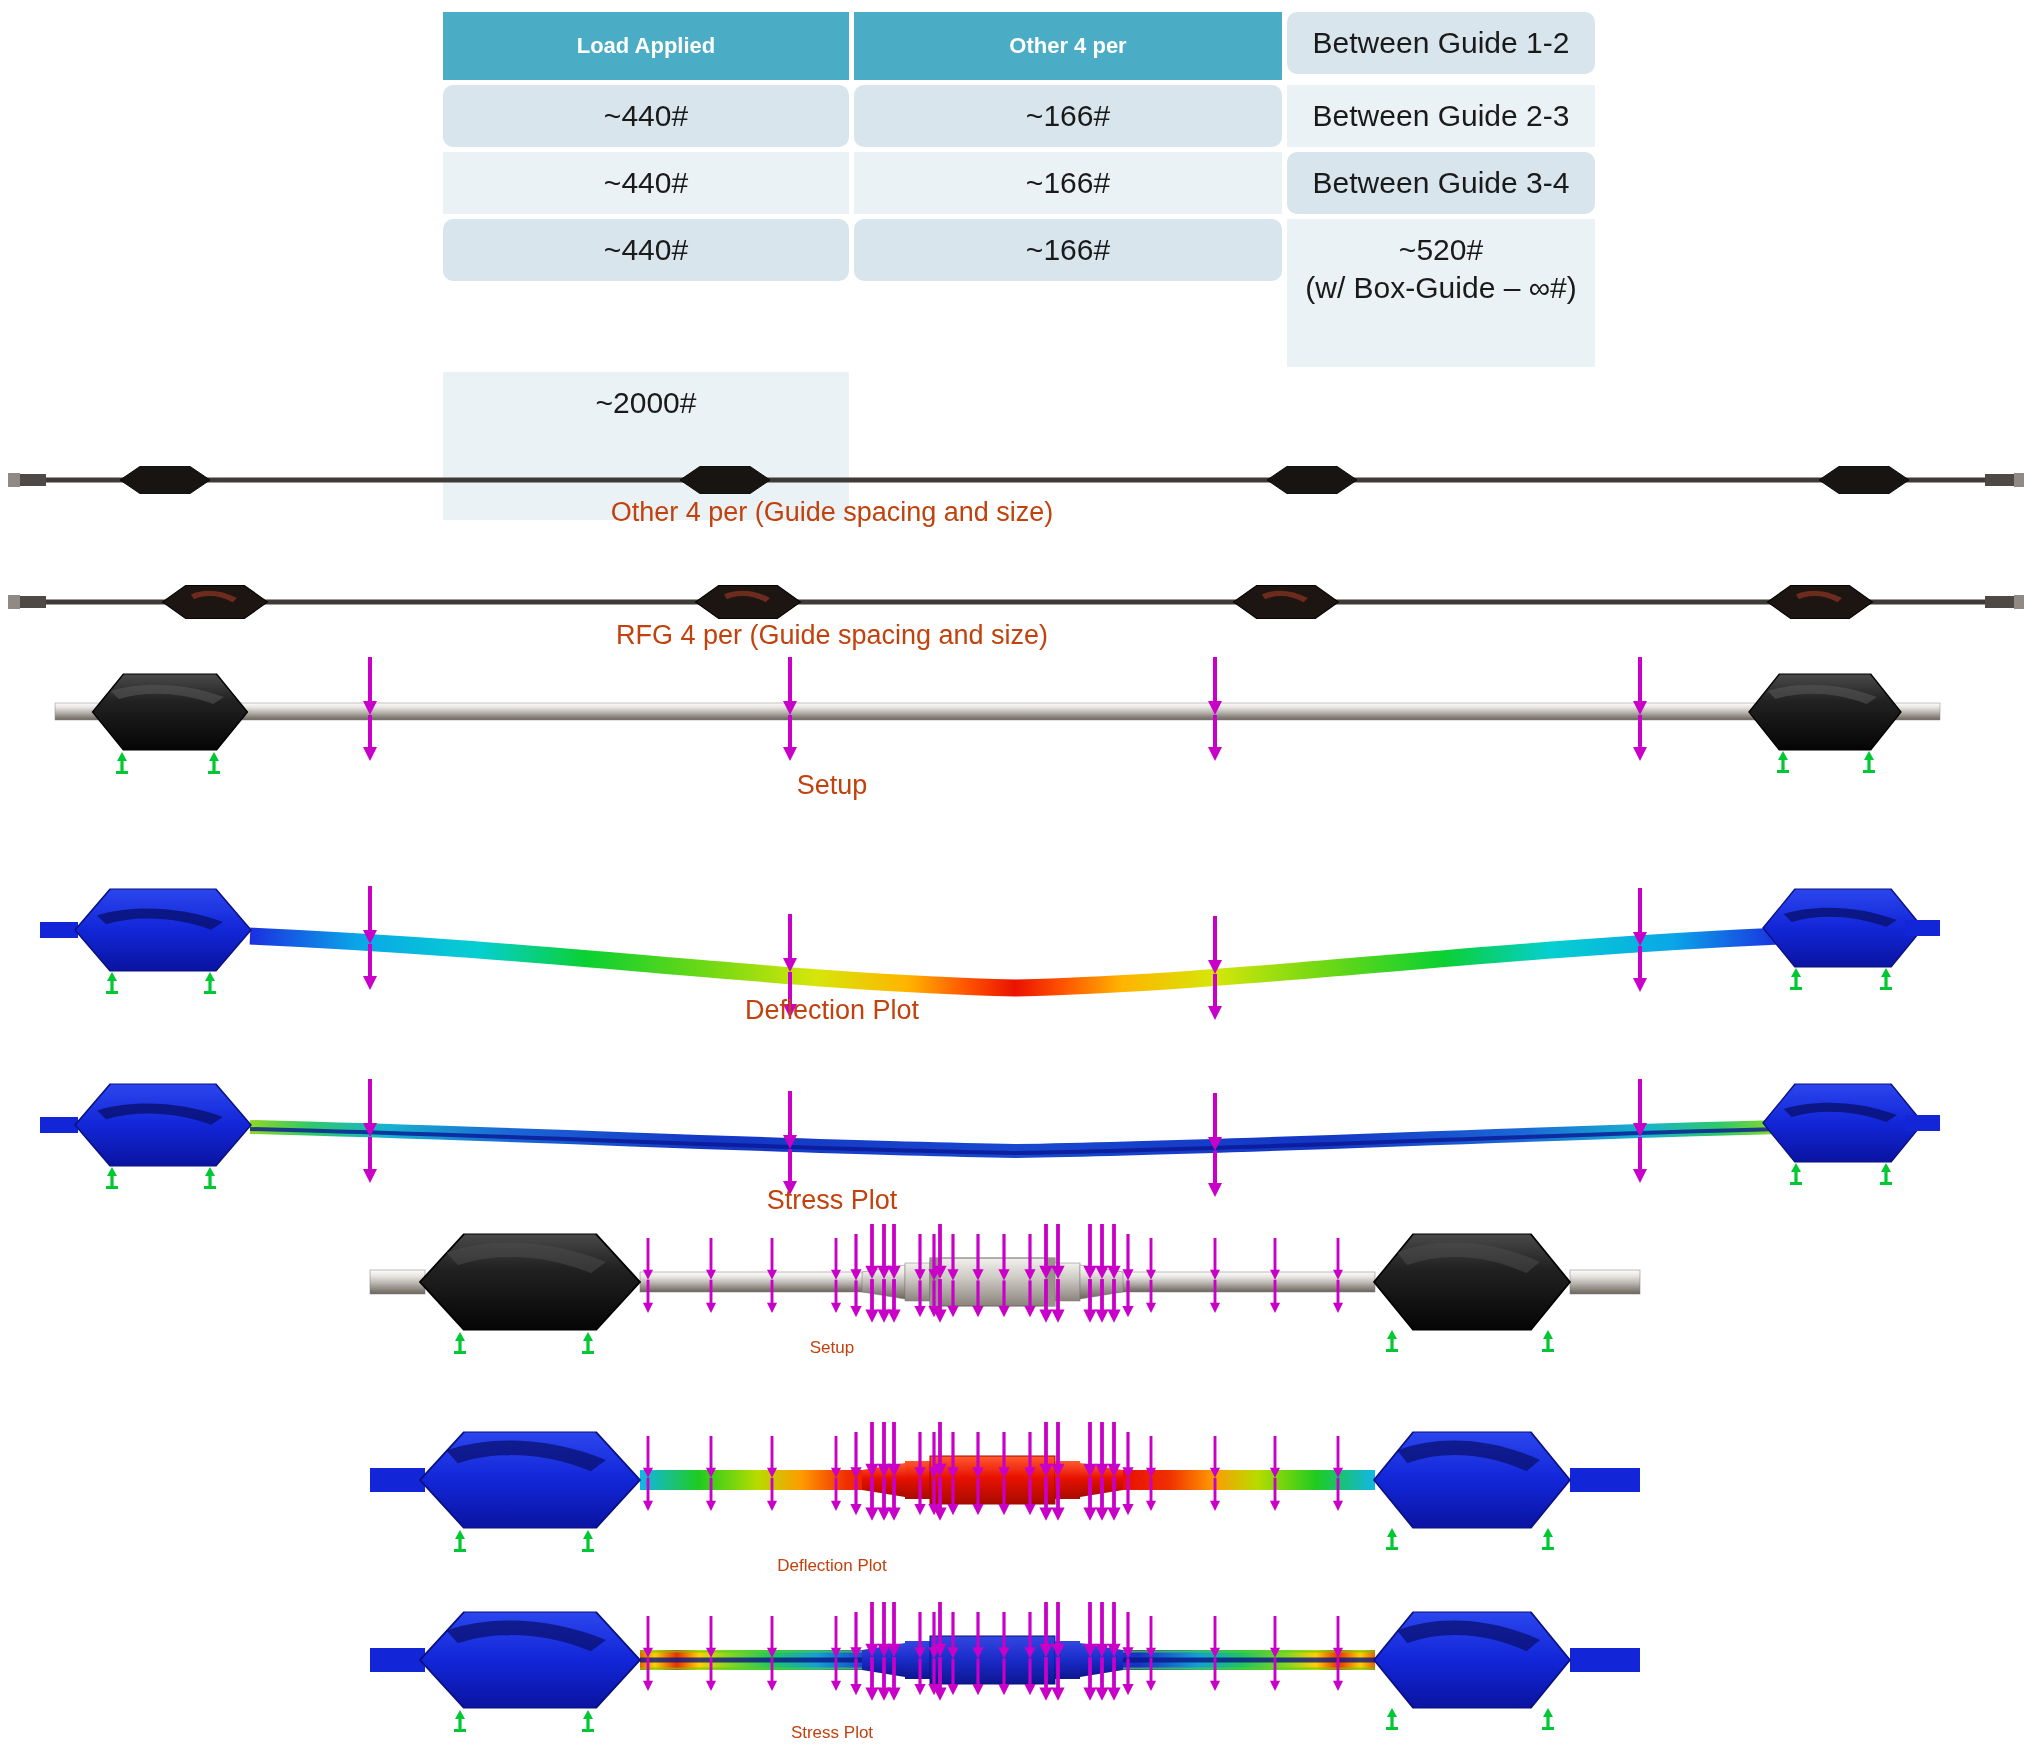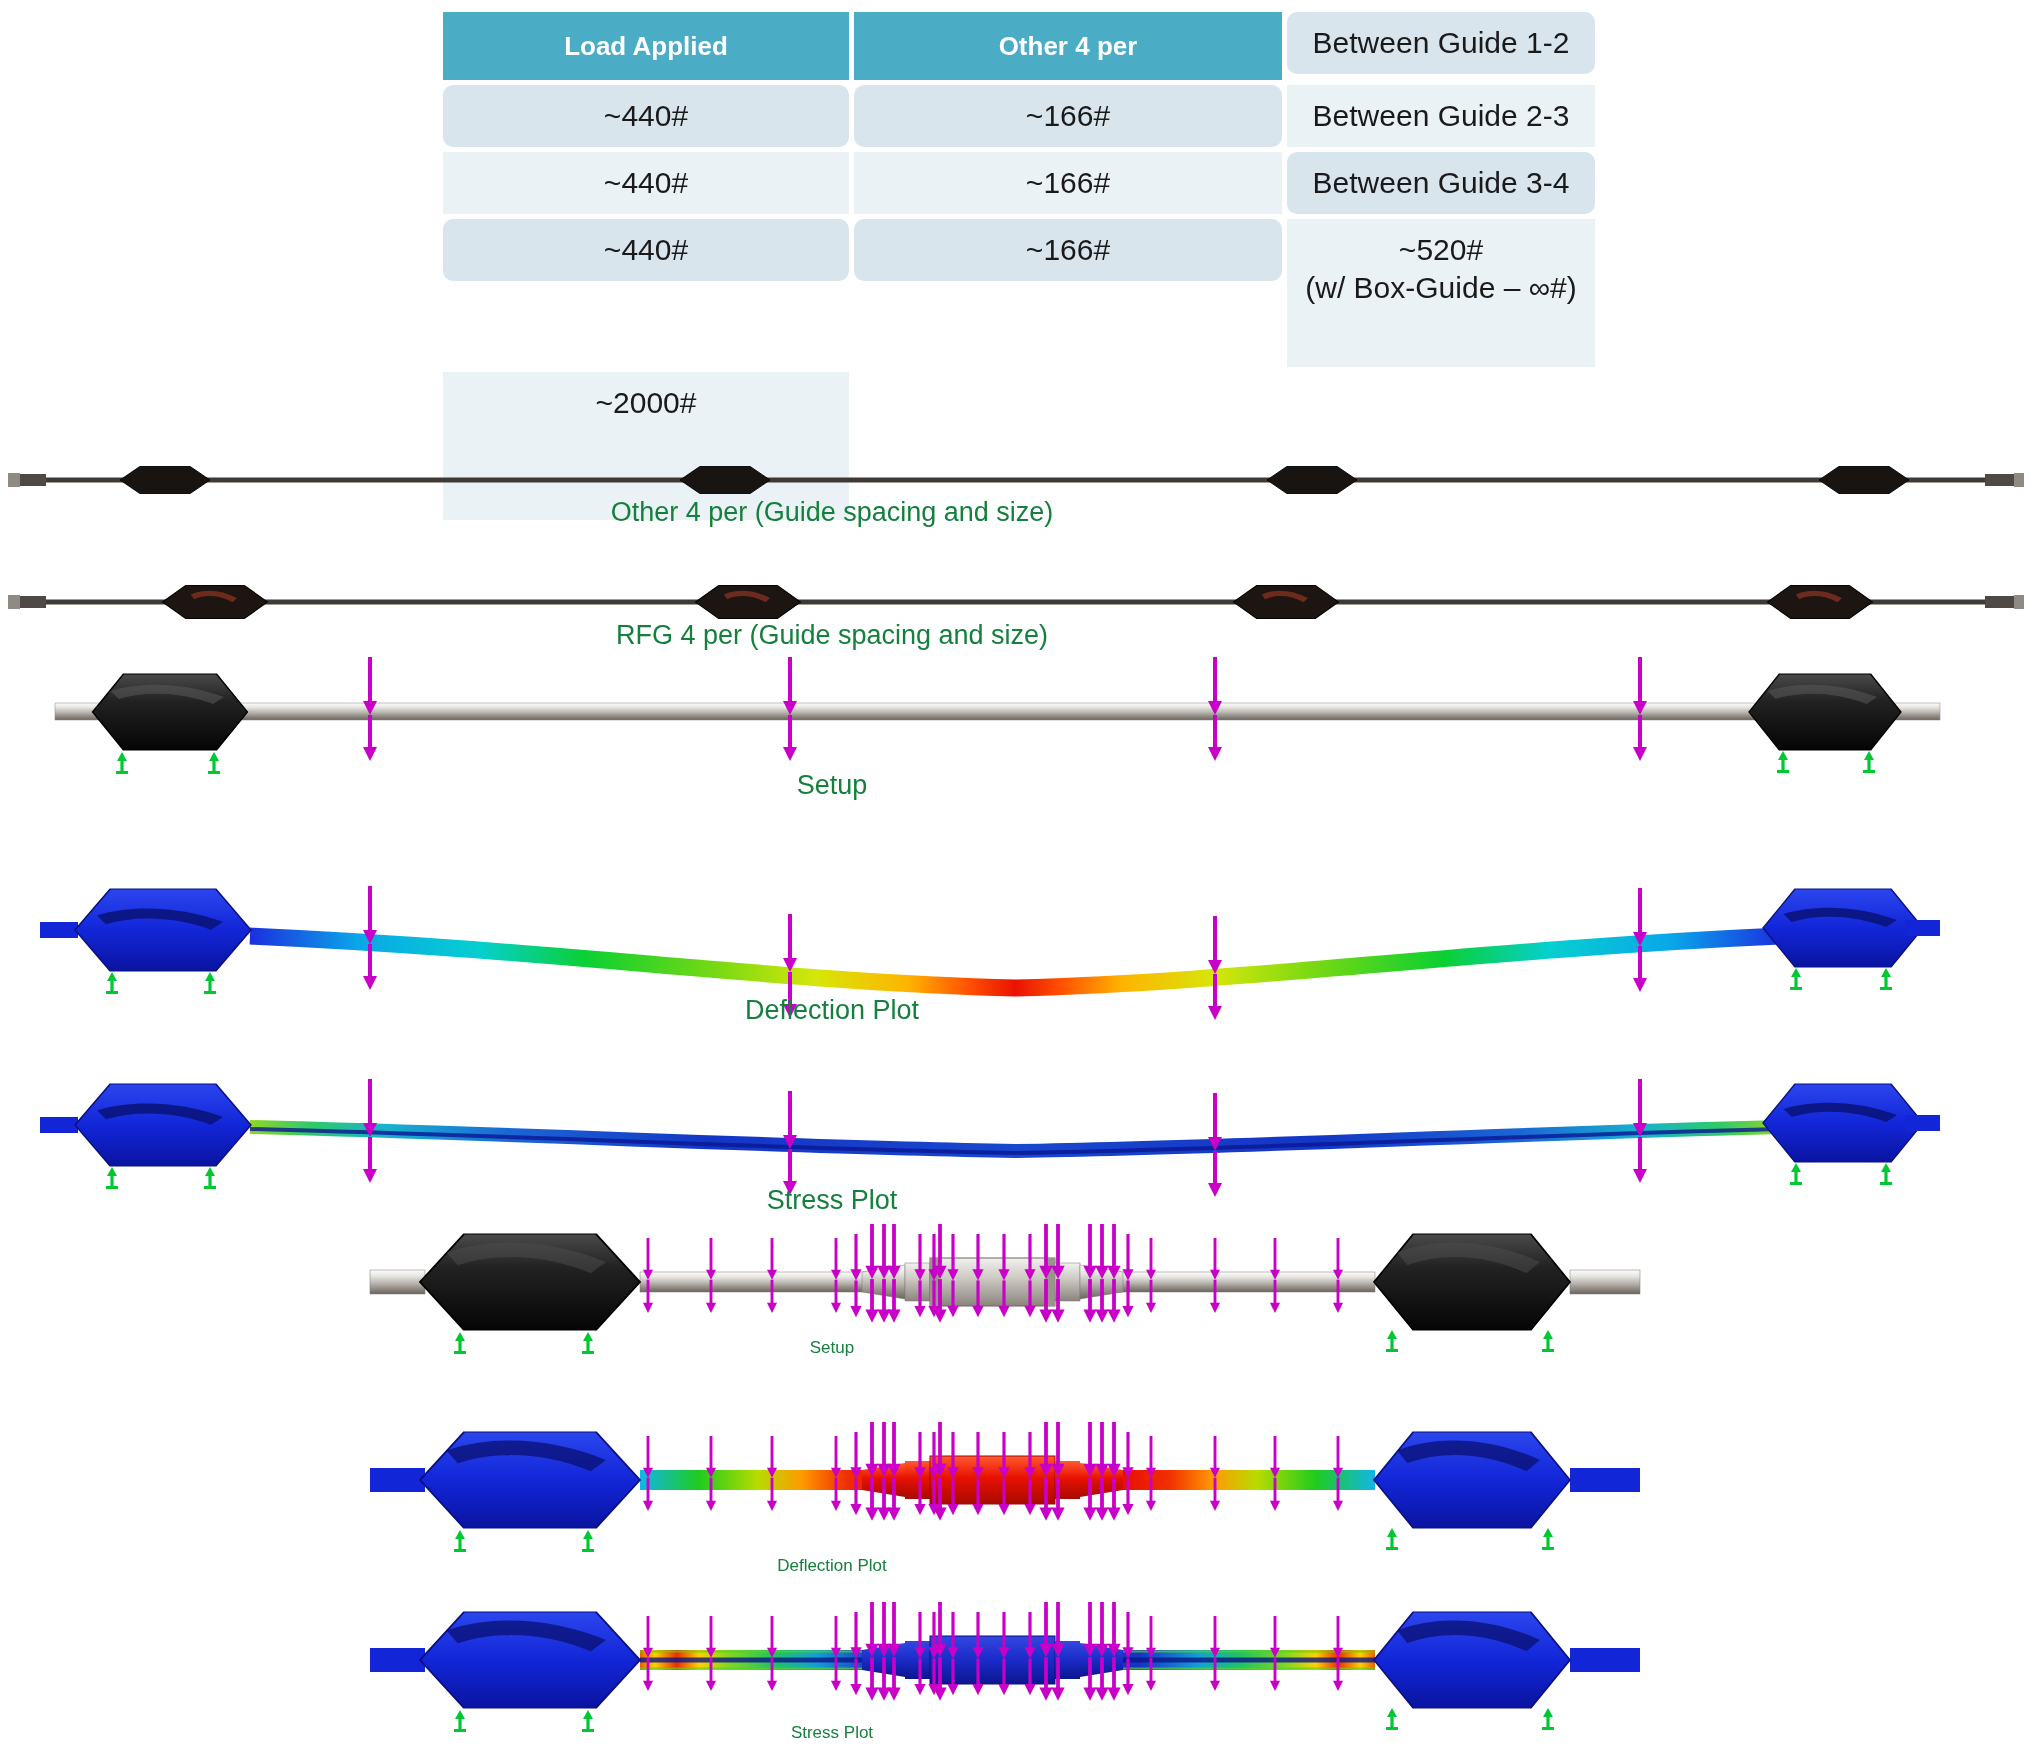--- a/index.html
+++ b/index.html
@@ -1,25 +1,25 @@
 <!DOCTYPE html>
 <html><head>
 <meta charset="utf-8">
 <style>
   html,body{margin:0;padding:0;background:#ffffff;}
   body{width:2030px;height:1748px;position:relative;overflow:hidden;
        font-family:"Liberation Sans", sans-serif;color:#1a1a1a;}
   svg{position:absolute;left:0;overflow:visible;display:block;}
-  .figlabel{position:absolute;left:0;width:1664px;text-align:center;color:#15803d;}
+  .figlabel{position:absolute;left:0;width:1664px;text-align:center;color:#c2410c;}
   .biglabel{font-size:27px;}
   .smlabel{font-size:17px;}
   
   #tableWrap{position:absolute;left:443px;top:12px;display:grid;
              grid-template-columns:406px 428px 308px;gap:5px;background:#ffffff;}
-  .hcell{background:#4BACC6;color:#ffffff;font-weight:bold;font-size:26px;
+  .hcell{background:#4BACC6;color:#ffffff;font-weight:bold;font-size:22px;
          height:68px;display:flex;align-items:center;justify-content:center;}
   .cell{font-size:30px;display:flex;flex-direction:column;align-items:center;
         justify-content:center;line-height:38px;}
   .rowA{background:#D8E5EC;height:62px;border-radius:10px;}
   .rowB{background:#EBF2F6;height:62px;}
   .rowC{background:#EBF2F6;height:148px;justify-content:flex-start;padding-top:12px;box-sizing:border-box;}
 </style>
 </head>
 <body>
 

